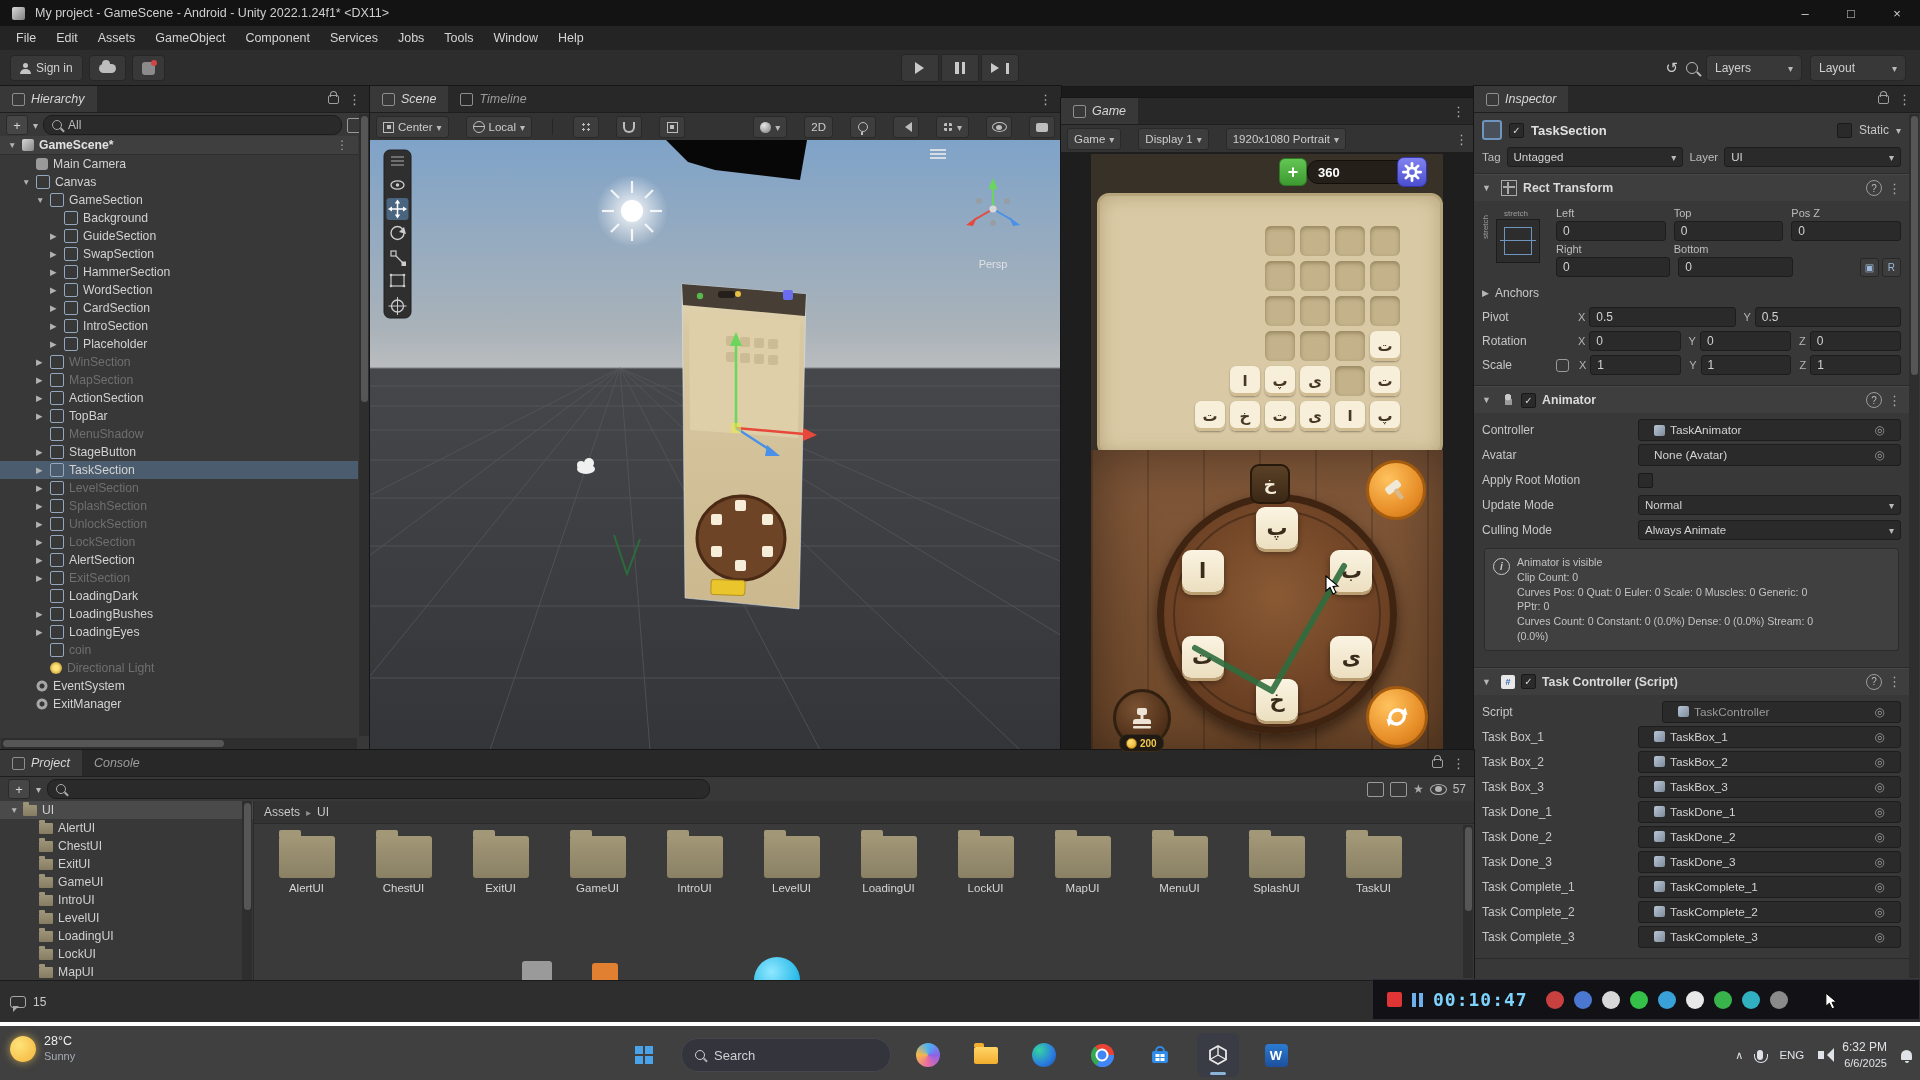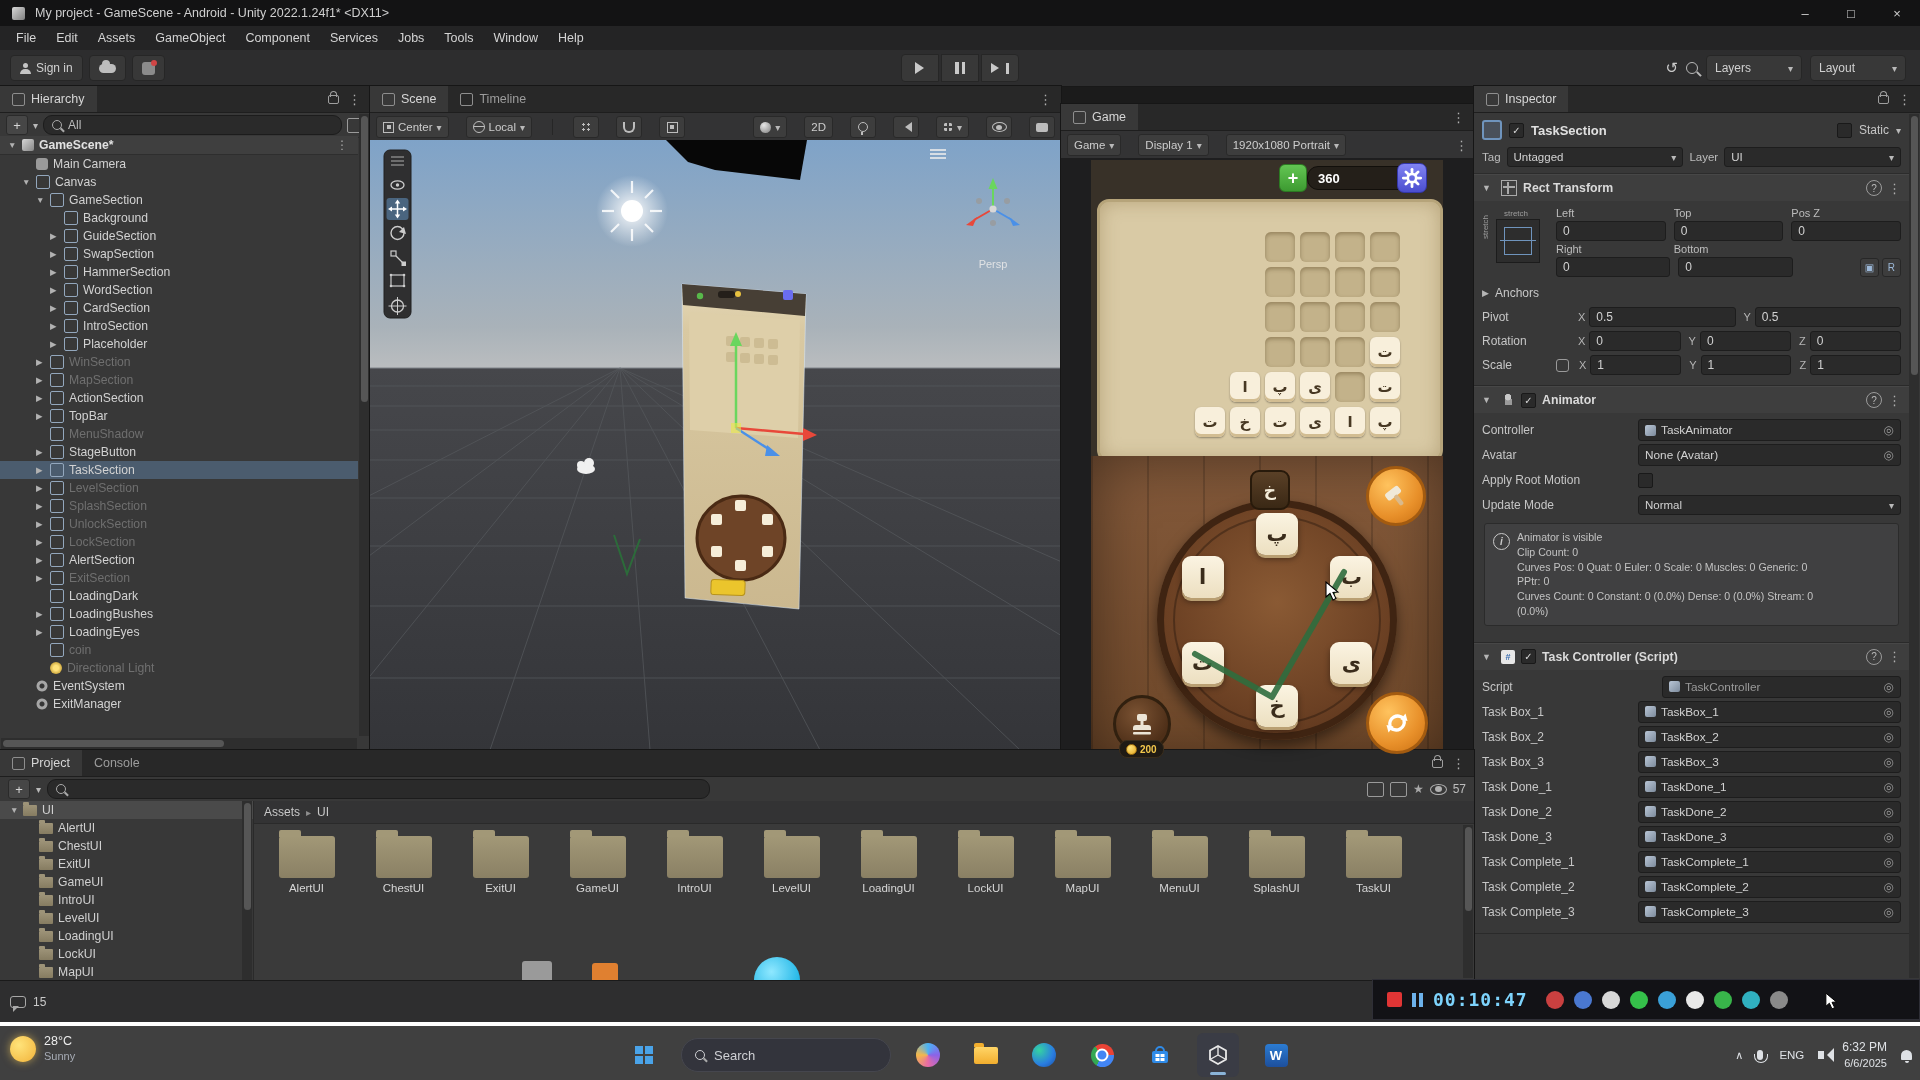--- a/index.html
+++ b/index.html
@@ -49,21 +49,21 @@
   .step .t{width:0;height:0;border:5px solid transparent;border-left:8px solid #c9c9c9;}
   .step .b{width:3px;height:11px;background:#c9c9c9;}
   .tb-right{margin-left:auto;display:flex;align-items:center;gap:8px;padding-right:14px;}
   .hist{color:#c9c9c9;font-size:15px;}
   .searchico{width:10px;height:10px;border:1.6px solid #b9b9b9;border-radius:50%;position:relative;}
   .searchico::after{content:"";position:absolute;width:6px;height:1.8px;background:#b9b9b9;transform:rotate(45deg);right:-5px;bottom:-2px;}
   .ddbtn{height:24px;min-width:78px;background:#383838;border:1px solid #262626;border-radius:4px;display:flex;align-items:center;justify-content:space-between;padding:0 8px;color:#d0d0d0;}
 
   
   .tabstrip{height:26px;background:#282828;border-bottom:1px solid #1e1e1e;display:flex;align-items:stretch;}
-  .tab{display:flex;align-items:center;padding:0 12px;color:#9c9c9c;font-size:12.5px;gap:6px;}
+  .tab{display:flex;align-items:center;padding:0 12px;color:#9c9c9c;font-size:12.5px;gap:6px;font-style:italic;}
   .tab.active{background:#383838;color:#d6d6d6;}
   .tab-ico{width:11px;height:11px;border:1px solid #8e8e8e;border-radius:2px;flex:none;}
   .strip-right{margin-left:auto;display:flex;align-items:center;gap:9px;padding-right:9px;}
 
   
   #hierarchy{left:0;top:86px;width:370px;height:664px;}
   .h-toolbar{height:24px;display:flex;align-items:center;gap:5px;padding:0 6px;border-bottom:1px solid #2c2c2c;}
   .plusbtn{width:20px;height:18px;background:#464646;border:1px solid #2a2a2a;border-radius:3px;display:flex;align-items:center;justify-content:center;color:#d6d6d6;font-size:13px;}
   .sfield{flex:1;height:18px;background:#2a2a2a;border:1px solid #1c1c1c;border-radius:9px;display:flex;align-items:center;gap:6px;padding:0 8px;color:#bdbdbd;}
   .h-rows{position:absolute;top:50px;left:0;right:12px;bottom:12px;overflow:hidden;}
@@ -107,21 +107,21 @@
   .ic-audio{width:0;height:0;border:5px solid transparent;border-right:7px solid #bdbdbd;}
   .ic-fx{width:10px;height:10px;background:
      radial-gradient(circle 1.5px,#bdbdbd 1.5px,transparent 1.6px) 0 0/ 5px 5px;border-radius:50%;}
   .ic-eye{width:13px;height:8px;border:1.3px solid #bdbdbd;border-radius:50%;position:relative;}
   .ic-eye::after{content:"";position:absolute;inset:1.5px 3.5px;background:#bdbdbd;border-radius:50%;}
   .ic-cam{width:12px;height:9px;background:#bdbdbd;border-radius:2px;position:relative;}
   .ic-cam::after{content:"";position:absolute;right:-3px;top:1.5px;border:3px solid transparent;border-left:4px solid #bdbdbd;}
   .viewport{position:absolute;left:0;right:0;top:54px;bottom:0;overflow:hidden;background:#1e1e1f;}
 
   
-  #game{left:1061px;top:104px;width:413px;height:664px;}
+  #game{left:1061px;top:98px;width:413px;height:664px;}
   .game-col{position:absolute;left:30px;top:2px;width:352px;height:605px;overflow:hidden;background:#383128;}
   .gv-parchment{position:absolute;left:6px;top:39px;width:340px;height:257px;background:#d9caa5;border:3px solid #b6a47a;border-radius:12px;box-shadow:inset 0 0 18px rgba(120,95,50,.35);}
   .gv-wood{position:absolute;left:0;top:296px;width:352px;height:309px;background:
       repeating-linear-gradient(90deg,rgba(0,0,0,.16) 0 2px,transparent 2px 56px),
       linear-gradient(#83593a,#6d4729);box-shadow:inset 0 0 60px rgba(0,0,0,.45);}
   .hud-add{position:absolute;left:188px;top:4px;width:26px;height:26px;border-radius:6px;background:linear-gradient(#63c653,#3d9a31);border:1px solid #2c7a22;color:#fff;font-size:18px;font-weight:bold;display:flex;align-items:center;justify-content:center;z-index:3;}
   .hud-coins{position:absolute;left:216px;top:6px;width:80px;height:22px;border-radius:11px;background:#241f19;border:1px solid #120f0b;color:#fff;font-weight:bold;font-size:13px;display:flex;align-items:center;padding:0 24px 0 10px;z-index:2;}
   .coin{width:15px;height:15px;border-radius:50%;background:radial-gradient(circle at 35% 30%,#ffe37a,#e3a622);border:1.5px solid #a87712;position:absolute;right:3px;top:2.5px;}
   .hud-gear{position:absolute;left:306px;top:3px;width:28px;height:28px;border-radius:7px;background:linear-gradient(#8183f2,#4b4ecf);border:1px solid #3336a8;display:flex;align-items:center;justify-content:center;z-index:3;}
   .board{position:absolute;top:30px;right:40px;display:flex;flex-direction:column;gap:5px;align-items:flex-end;}
@@ -179,21 +179,21 @@
   .mini-btns{display:flex;gap:3px;flex:1;justify-content:flex-end;}
   .mini-btn{width:17px;height:17px;background:#3d3d3d;border:1px solid #272727;border-radius:3px;color:#9cb8d8;font-size:10px;display:flex;align-items:center;justify-content:center;}
   .rt-anchors{display:flex;align-items:center;height:20px;margin:4px 0 2px;color:#c8c8c8;}
   .vec-row{display:flex;align-items:center;gap:4px;height:24px;}
   .vlabel{width:88px;color:#c6c6c6;font-size:12px;flex:none;}
   .axis{color:#b5b5b5;font-size:11px;margin-left:4px;}
   .vec-row .fld{flex:1;}
   .linkico{width:11px;height:11px;border:1.3px solid #9a9a9a;border-radius:3px;margin-right:2px;flex:none;}
   .insp-row{display:flex;align-items:center;gap:6px;height:24px;margin:1px 8px;}
   .ilabel{width:150px;color:#c6c6c6;font-size:12px;flex:none;white-space:nowrap;overflow:hidden;}
-  .ofield{flex:1;height:20px;background:#2a2a2a;border:1px solid #1d1d1d;border-radius:3px;display:flex;align-items:center;gap:5px;padding:0 6px;font-size:11.8px;color:#d2d2d2;}
+  .ofield{flex:1;height:20px;background:#2a2a2a;border:1px solid #1d1d1d;border-radius:3px;display:flex;align-items:center;gap:5px;padding:0 15px;font-size:11.8px;color:#d2d2d2;}
   .oicon{width:11px;height:11px;background:linear-gradient(135deg,#b9c6d6,#7d8b9c);border-radius:2px;flex:none;}
   .target{margin-left:auto;color:#9c9c9c;font-size:12px;}
   .insp-row.dim .ofield{color:#9a9a9a;margin-left:24px;}
   .helpbox{margin:6px 10px 10px;background:#404041;border:1px solid #2b2b2b;border-radius:3px;padding:6px 8px 6px 32px;position:relative;}
   .info-ico{position:absolute;left:8px;top:9px;width:15px;height:15px;border-radius:50%;border:1.4px solid #c9c9c9;color:#c9c9c9;font-size:10px;font-style:italic;font-weight:bold;display:flex;align-items:center;justify-content:center;}
   .info-line{font-size:10.6px;line-height:1.4;color:#c2c2c2;}
 
   
   #project{left:0;top:750px;width:1474px;height:230px;}
   .proj-toolbar{height:24px;display:flex;align-items:center;gap:6px;padding:0 8px;border-bottom:1px solid #2a2a2a;}
@@ -1048,20 +1048,27 @@
             <span class="ilabel">Apply Root Motion</span>
             <span class="cb"></span>
           </div>
           <div class="insp-row">
             <span class="ilabel">Update Mode</span>
             <div class="fld dd" style="flex:1;">
                 <span>Normal</span>
                 <span class="caret"></span>
               </div>
           </div>
+          <div class="insp-row">
+            <span class="ilabel">Culling Mode</span>
+            <div class="fld dd" style="flex:1;">
+                <span>Always Animate</span>
+                <span class="caret"></span>
+              </div>
+          </div>
           <div class="helpbox">
             <span class="info-ico">i</span>
             <div class="info-line">Animator is visible</div>
               <div class="info-line">Clip Count: 0</div>
               <div class="info-line">Curves Pos: 0 Quat: 0 Euler: 0 Scale: 0 Muscles: 0 Generic: 0</div>
               <div class="info-line">PPtr: 0</div>
               <div class="info-line">Curves Count: 0 Constant: 0 (0.0%) Dense: 0 (0.0%) Stream: 0</div>
               <div class="info-line">(0.0%)</div>
           </div>
         </div>

